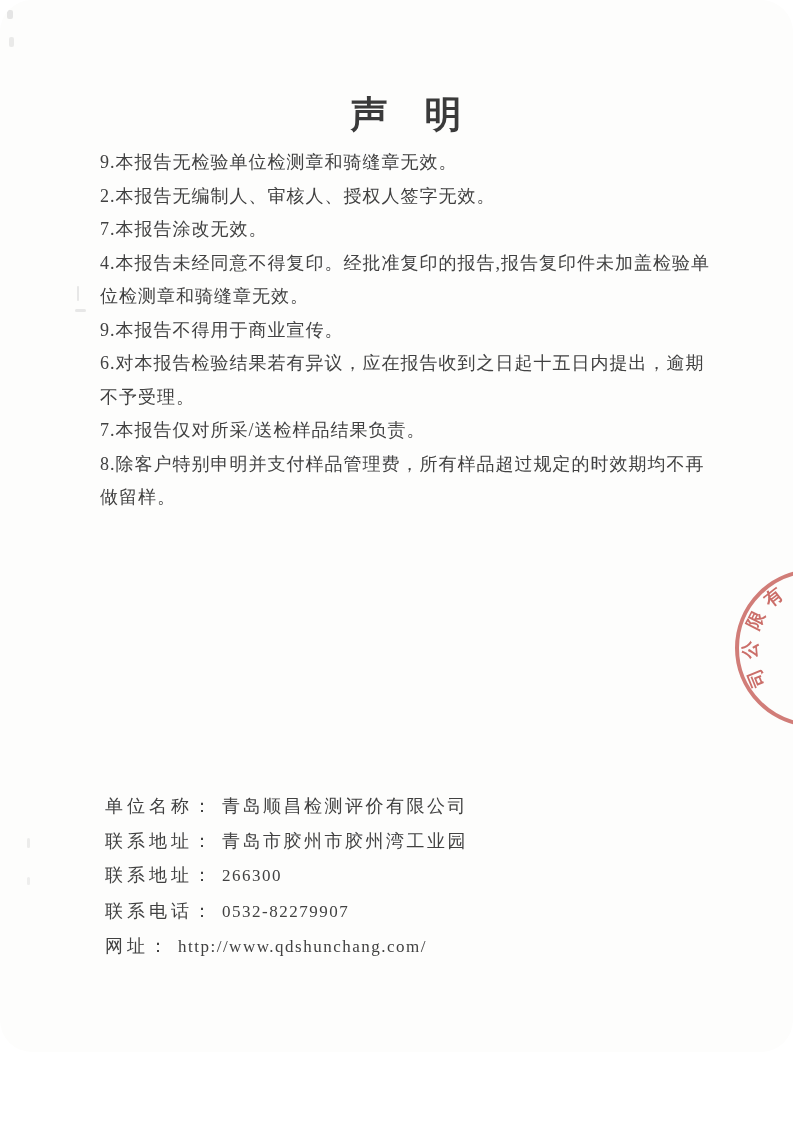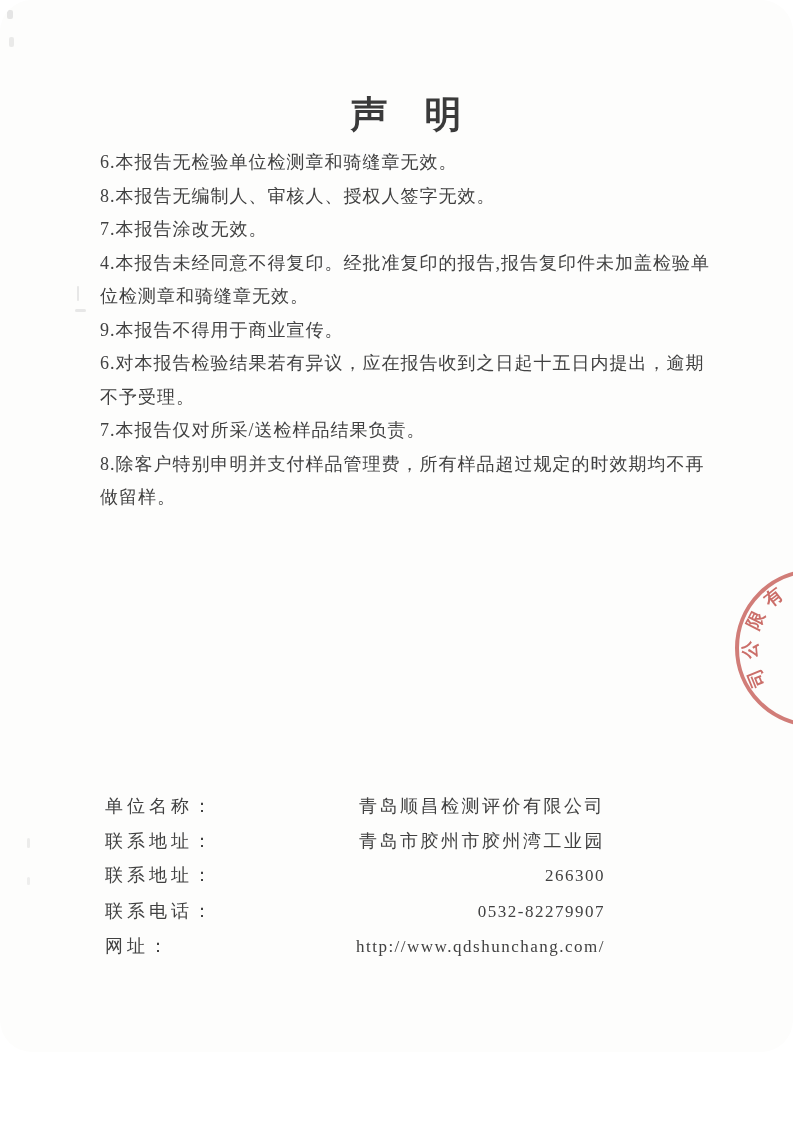--- a/index.html
+++ b/index.html
@@ -39,21 +39,20 @@
   .contact{
     position:absolute;
     top:789px;left:105px;width:500px;
   }
   .contact-row{
     display:flex;
     align-items:baseline;
     font-size:18px;
     line-height:34.6px;
     color:#414141;
-    justify-content:space-between;
   }
   .contact-label{
     letter-spacing:4px;
     white-space:nowrap;
   }
   .contact-value{
     margin-left:7px;
     letter-spacing:2.5px;
     white-space:nowrap;
   }
@@ -93,22 +92,22 @@
   .a6{top:877px;left:27px;width:3px;height:8px;opacity:.35;}
 </style>
 </head>
 <body>
 
 <div class="page">
 
   <h1 class="doc-title">声　明</h1>
 
   <div class="statements">
-    <p>6.本报告无检验单位检测章和骑缝章无效。</p>
-    <p>8.本报告无编制人、审核人、授权人签字无效。</p>
+    <p>9.本报告无检验单位检测章和骑缝章无效。</p>
+    <p>2.本报告无编制人、审核人、授权人签字无效。</p>
     <p>7.本报告涂改无效。</p>
     <p>4.本报告未经同意不得复印。经批准复印的报告,报告复印件未加盖检验单
 位检测章和骑缝章无效。</p>
     <p>9.本报告不得用于商业宣传。</p>
     <p>6.对本报告检验结果若有异议，应在报告收到之日起十五日内提出，逾期
 不予受理。</p>
     <p>7.本报告仅对所采/送检样品结果负责。</p>
     <p>8.除客户特别申明并支付样品管理费，所有样品超过规定的时效期均不再
 做留样。</p>
   </div>

